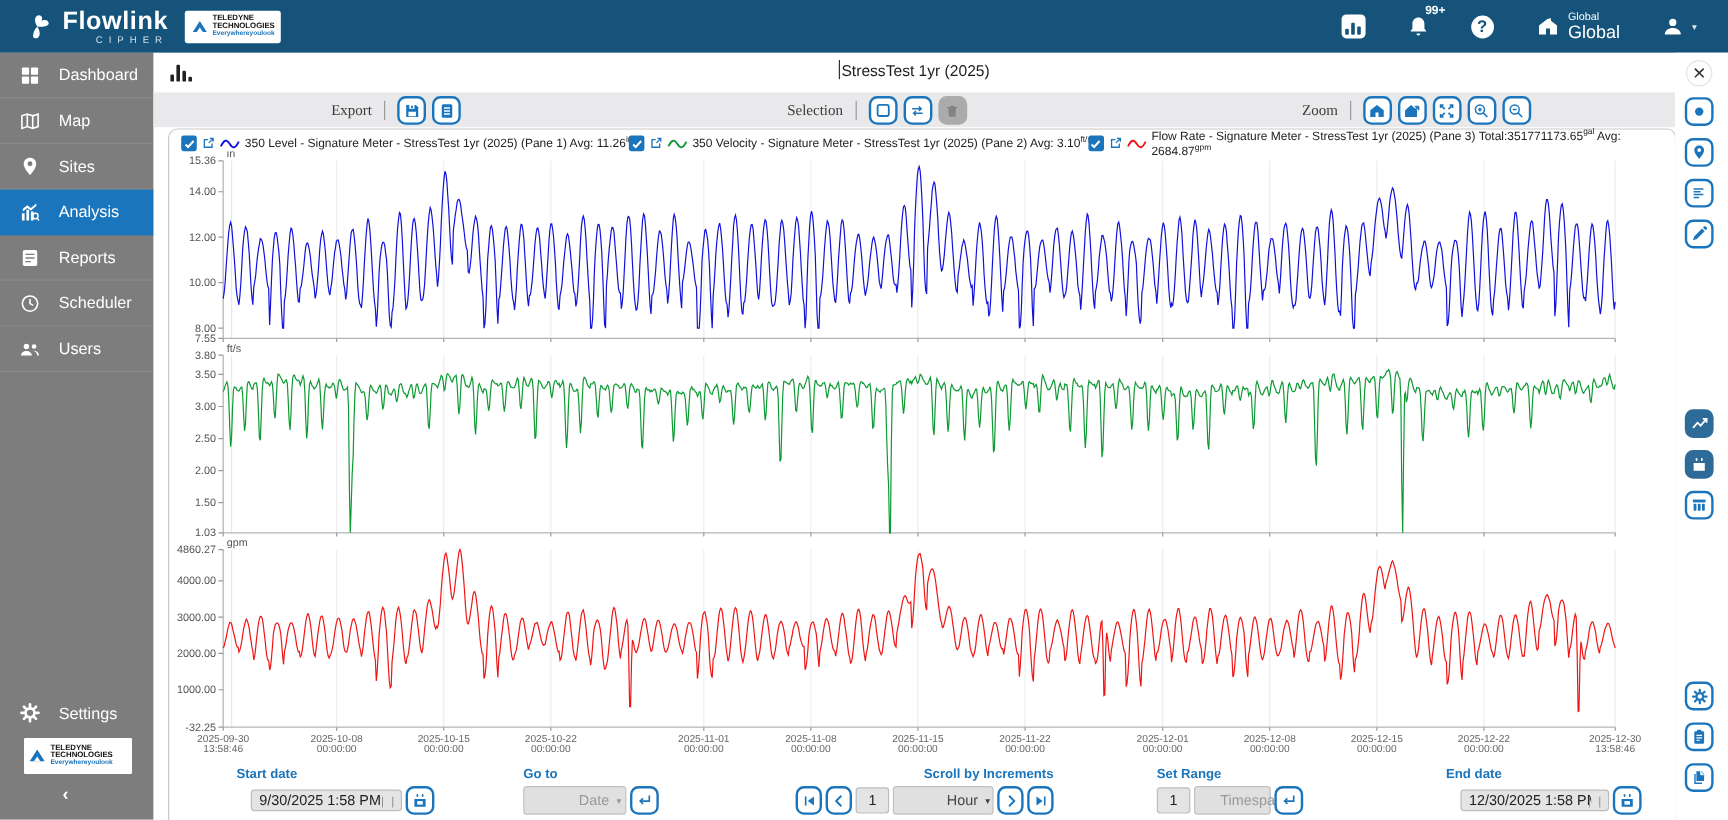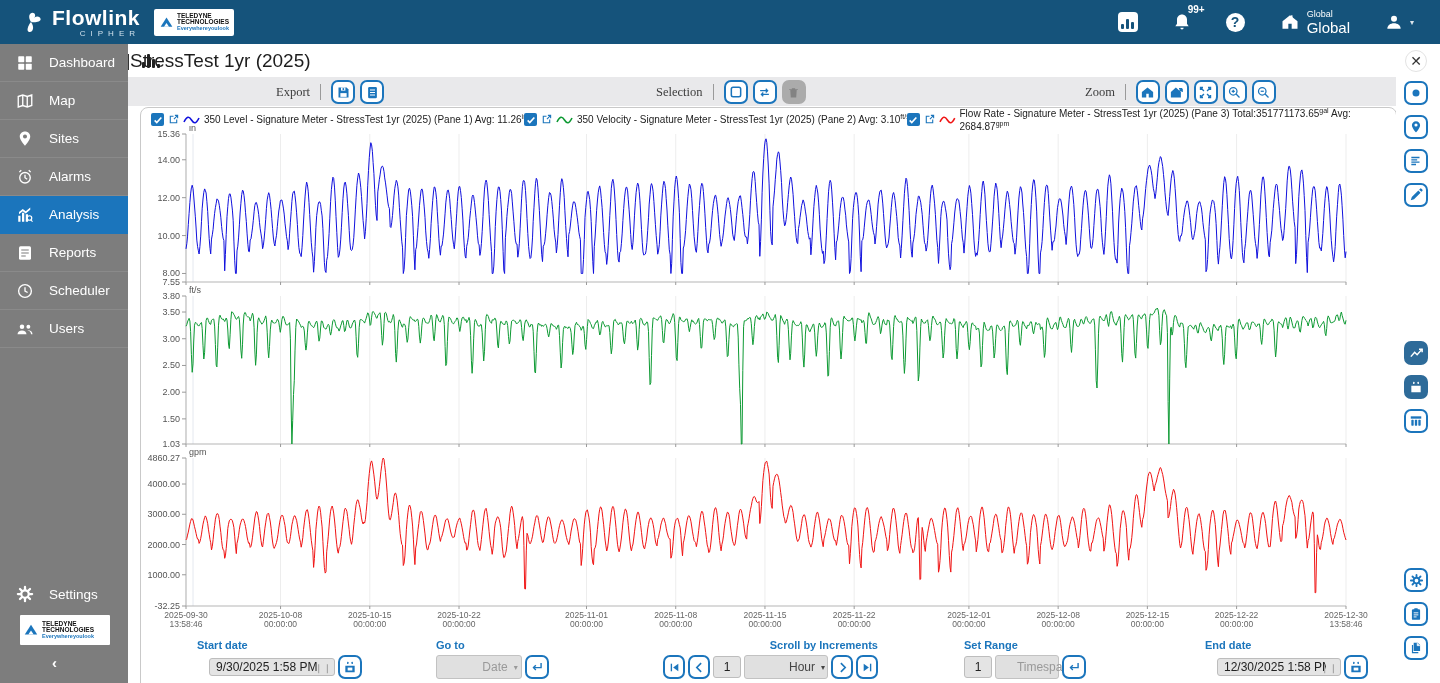--- a/index.html
+++ b/index.html
@@ -37,21 +37,21 @@
   .settingsitem{position:absolute;left:0;top:531px;width:136px;}
   .tlogo{position:absolute;left:20px;top:571px;width:90px;height:30px;background:#fff;border-radius:1px;
     display:flex;align-items:center;padding:2px 3px;}
   .tlogo .ttxt{margin-left:3px;line-height:1;}
   .collapse{position:absolute;left:52px;top:610px;font-size:15px;font-weight:bold;cursor:pointer;}
   
   .main{position:absolute;left:128px;top:44px;width:1312px;height:639px;background:#fff;}
   .titlebar{position:absolute;left:0;top:0;width:100%;height:33px;}
   .minichart{position:absolute;left:14px;top:9px;display:flex;align-items:flex-end;gap:2px;height:15px;}
   .minichart i{display:block;width:3px;background:#222;border-radius:1px;}
-  .pagetitle{position:absolute;left:0;right:44px;top:6px;font-size:19px;color:#1d1d1d;}
+  .pagetitle{position:absolute;left:0;right:44px;top:6px;text-align:center;font-size:13px;color:#1d1d1d;}
   .caret{display:inline-block;width:1px;height:16px;background:#333;vertical-align:-3px;margin-right:1px;}
   .toolbar{position:absolute;left:0;top:33px;right:44px;height:29px;background:#e9e9eb;}
   .tgroup{position:absolute;top:3px;display:flex;align-items:center;gap:5px;height:24px;font-family:Liberation Serif, serif;}
   .tlabel{font-size:12.5px;color:#3c3c3c;margin-right:3px;}
   .tsep{width:1px;height:16px;background:#9a9a9a;margin:0 5px 0 2px;}
   .btn{width:24px;height:24px;background:#fff;border:2px solid #1b75bc;border-radius:7px;color:#1b75bc;
     display:flex;align-items:center;justify-content:center;cursor:pointer;padding:0;}
   .btn.disabled{background:#ababab;border-color:#ababab;color:#838383;cursor:default;}
   .btn.railactive{background:#2e6b99;border-color:#2e6b99;color:#fff;}
   
@@ -165,28 +165,20 @@
       <path d="M3 6l6-2 6 2 6-2v14l-6 2-6-2-6 2z"></path>
         <path d="M9 4v14M15 6v14"></path>
     </svg>
     <span>Map</span>
   </div>
   <div class="sitem">
     <svg width="18" height="18" viewBox="0 0 24 24" fill="#fff">
       <path d="M12 2c-3.9 0-7 3-7 6.8C5 13.8 12 21 12 21s7-7.2 7-12.2C19 5 15.9 2 12 2zm0 9.3a2.7 2.7 0 1 1 0-5.4 2.7 2.7 0 0 1 0 5.4z"></path>
     </svg>
     <span>Sites</span>
-  </div>
-  <div class="sitem">
-    <svg width="18" height="18" viewBox="0 0 24 24" fill="none" stroke="#fff" stroke-width="1.8">
-      <circle cx="12" cy="13" r="7"></circle>
-        <path d="M12 9v4l3 2"></path>
-        <path d="M4.5 5.5 7 3M19.5 5.5 17 3"></path>
-    </svg>
-    <span>Alarms</span>
   </div>
   <div class="sitem active">
     <svg width="18" height="18" viewBox="0 0 24 24" fill="#fff">
       <rect x="3" y="13" width="3" height="8"></rect>
         <rect x="8" y="9" width="3" height="12"></rect>
         <rect x="13" y="11" width="3" height="10"></rect>
       <path d="M4 8l5-4 4 3 6-5v3l-6 5-4-3-5 4z"></path>
       <circle cx="18" cy="16" r="3" fill="none" stroke="#fff" stroke-width="1.6"></circle>
       <path d="M20 18.5 22 21" stroke="#fff" stroke-width="1.6"></path>
     </svg>

